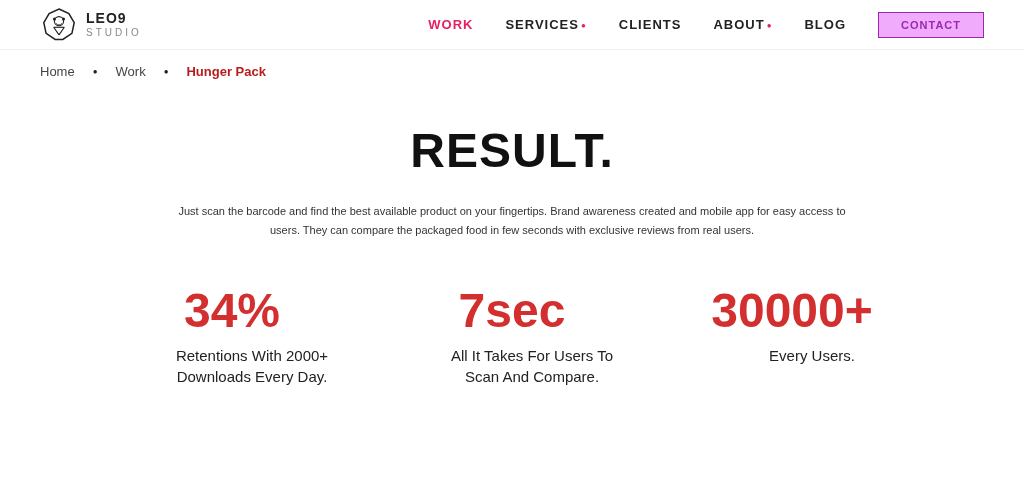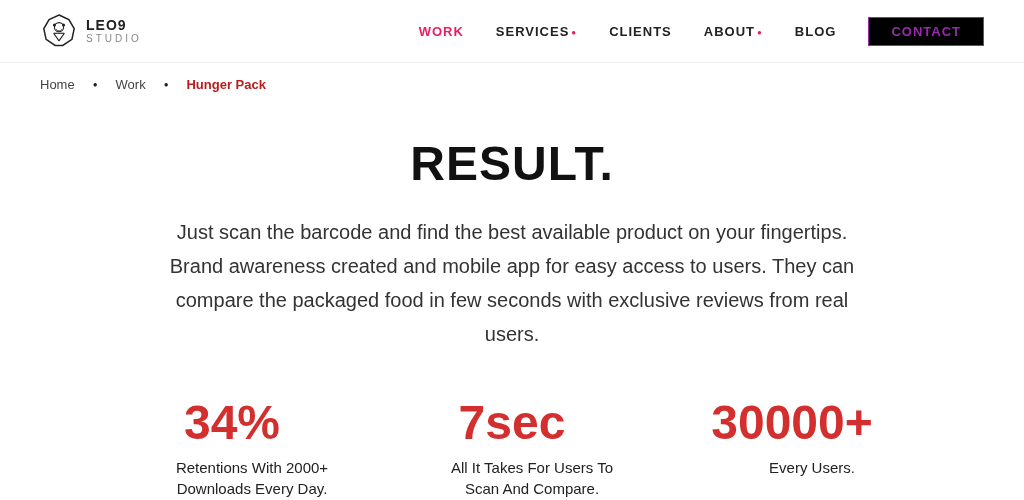--- a/index.html
+++ b/index.html
@@ -4,21 +4,21 @@
   <style>
     * { margin: 0; padding: 0; box-sizing: border-box; }
     body { font-family: 'Arial', sans-serif; background: #fff; color: #222; }
 
     
     header {
       display: flex;
       align-items: center;
       justify-content: space-between;
       padding: 12px 40px;
-      height: 63px;
+      height: 50px;
       border-bottom: 1px solid #eee;
     }
     .logo-area {
       display: flex;
       align-items: center;
       gap: 8px;
       text-decoration: none;
       color: #222;
     }
     .logo-icon {
@@ -61,25 +61,25 @@
     .nav-link .dot {
       color: #e91e63;
       font-size: 8px;
       vertical-align: middle;
       margin-left: 2px;
     }
     .contact-btn {
       border: 1.5px solid #9c27b0;
       color: #9c27b0;
       padding: 6px 22px;
-      font-size: 13px;
+      font-size: 11px;
       font-weight: 600;
       letter-spacing: 1px;
       text-transform: uppercase;
-      background: #000000;
+      background: #f0abfc;
       cursor: pointer;
       text-decoration: none;
       display: inline-block;
     }
 
     
     .breadcrumb {
       display: flex;
       align-items: center;
       gap: 18px;
@@ -108,21 +108,21 @@
       text-align: center;
     }
     .result-title {
       font-size: 48px;
       font-weight: 700;
       color: #111;
       margin-bottom: 24px;
       letter-spacing: 1px;
     }
     .result-description {
-      font-size: 20px;
+      font-size: 11px;
       color: #333;
       line-height: 1.7;
       max-width: 700px;
       margin: 0 auto 48px;
     }
 
     
     .stats-row {
       display: flex;
       justify-content: flex-start;

